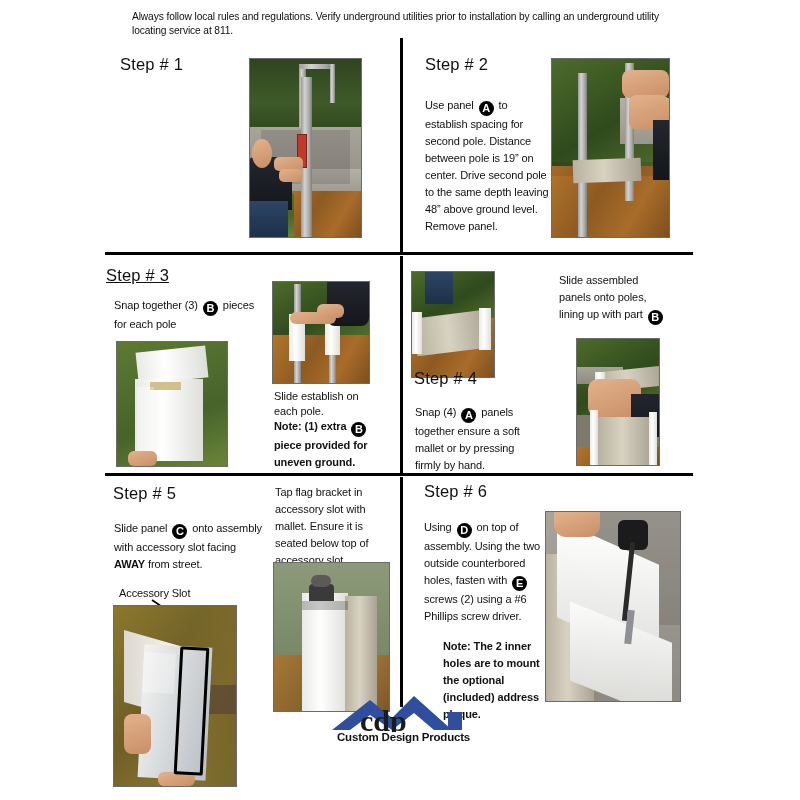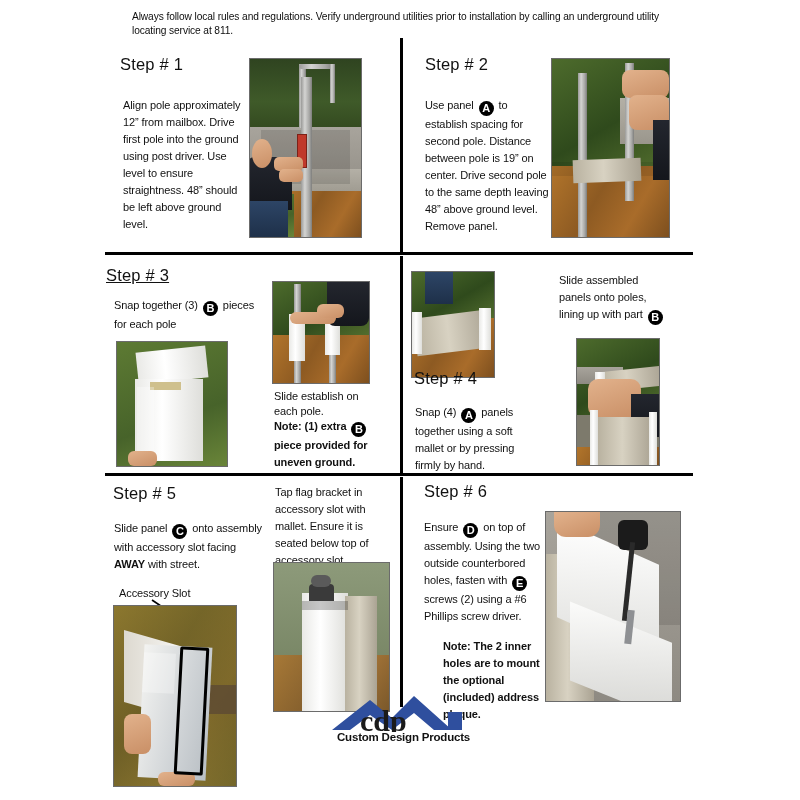--- a/index.html
+++ b/index.html
@@ -138,21 +138,20 @@
   <div class="header-note">Always follow local rules and regulations. Verify underground utilities prior to installation by calling an underground utility locating service at 811.</div>
 
   <div class="hrule" style="left:105px; top:252px; width:588px;"></div>
   <div class="hrule" style="left:105px; top:473px; width:588px;"></div>
   <div class="vrule" style="left:400px; top:38px; width:3px; height:216px;"></div>
   <div class="vrule" style="left:400px; top:256px; width:3px; height:218px;"></div>
   <div class="vrule" style="left:400px; top:477px; width:3px; height:230px;"></div>
 
   <div class="step-title" style="left:120px; top:55px;">Step # 1</div>
 
-  <div class="body-text" style="left:123px; top:97px; width:122px;">Align pole approximately 12” from mailbox. Drive first pole into the ground using post driver. Use level to ensure straightness. 48” should be left above ground level.</div>
 
   <div class="photo" style="left:249px; top:58px; width:111px; height:178px;">
     <div class="ph-layer hedge" style="left:0; top:0; width:100%; height:40%;"></div>
     <div class="ph-layer asphalt" style="left:0; top:38%; width:100%; height:42%;"></div>
     <div class="ph-layer drive" style="left:0; top:62%; width:100%; height:16%;"></div>
     <div class="ph-layer leaves" style="left:30%; top:74%; width:70%; height:26%;"></div>
     <div class="ph-layer grass" style="left:0; top:76%; width:40%; height:24%;"></div>
     <div class="ph-layer shadow" style="left:10%; top:40%; width:80%; height:30%; opacity:.55;"></div>
 
     <div class="ph-layer postg" style="left:44%; top:3%; width:7px; height:36%;"></div>
@@ -259,31 +258,31 @@
     <div class="ph-layer vinylw" style="left:16%; top:56%; width:10%; height:44%;"></div>
     <div class="ph-layer panelt" style="left:26%; top:62%; width:66%; height:38%;"></div>
     <div class="ph-layer vinylw" style="left:88%; top:58%; width:10%; height:42%;"></div>
   </div>
 
   <div class="step-title" style="left:414px; top:369px;">Step # 4</div>
 
   <div class="body-text" style="left:415px; top:404px; width:122px;">
     <span>Snap (4)</span>
     <span class="badge">A</span>
-    <span>panels together using a soft mallet or by pressing firmly by hand.</span>
+    <span>panels together ensure a soft mallet or by pressing firmly by hand.</span>
   </div>
 
   <div class="step-title" style="left:113px; top:484px;">Step # 5</div>
 
   <div class="body-text" style="left:114px; top:520px; width:148px;">
     <span>Slide panel</span>
     <span class="badge">C</span>
     <span>onto assembly with accessory slot facing</span>
     <b>AWAY</b>
-    <span>with street.</span>
+    <span>from street.</span>
   </div>
 
   <div class="body-text" style="left:119px; top:585px; width:120px;">Accessory Slot</div>
 
   <svg class="leader" style="left:150px; top:598px; width:110px; height:58px;" viewBox="0 0 110 58">
     <line x1="2" y1="2" x2="73" y2="50" stroke="#000" stroke-width="1.6"></line>
     <polygon points="73,52 66,42 76,41" fill="#000"></polygon>
   </svg>
 
   <div class="photo" style="left:113px; top:605px; width:122px; height:180px;">
@@ -309,21 +308,21 @@
     <div class="ph-layer vinylw" style="left:24%; top:20%; width:40%; height:80%;"></div>
     <div class="ph-layer panelt" style="left:62%; top:22%; width:28%; height:78%;"></div>
     <div class="ph-layer" style="left:30%; top:14%; width:22%; height:12%; background:#3a3a3a; border-radius:4px 4px 0 0;"></div>
     <div class="ph-layer" style="left:32%; top:8%; width:18%; height:8%; background:#5a5a5a; border-radius:6px;"></div>
     <div class="ph-layer shadow" style="left:24%; top:26%; width:40%; height:6%;"></div>
   </div>
 
   <div class="step-title" style="left:424px; top:482px;">Step # 6</div>
 
   <div class="body-text" style="left:424px; top:519px; width:118px;">
-    <span>Ensure</span>
+    <span>Using</span>
     <span class="badge">D</span>
     <span>on top of assembly. Using the two outside counterbored holes, fasten with</span>
     <span class="badge">E</span>
     <span>screws (2) using a #6 Phillips screw driver.</span>
   </div>
 
   <div class="body-text bold" style="left:443px; top:638px; width:112px;">Note: The 2 inner holes are to mount the optional (included) address plaque.</div>
 
   <div class="photo" style="left:545px; top:511px; width:134px; height:189px;">
     <div class="ph-layer asphalt" style="left:0; top:0; width:100%; height:100%;"></div>

